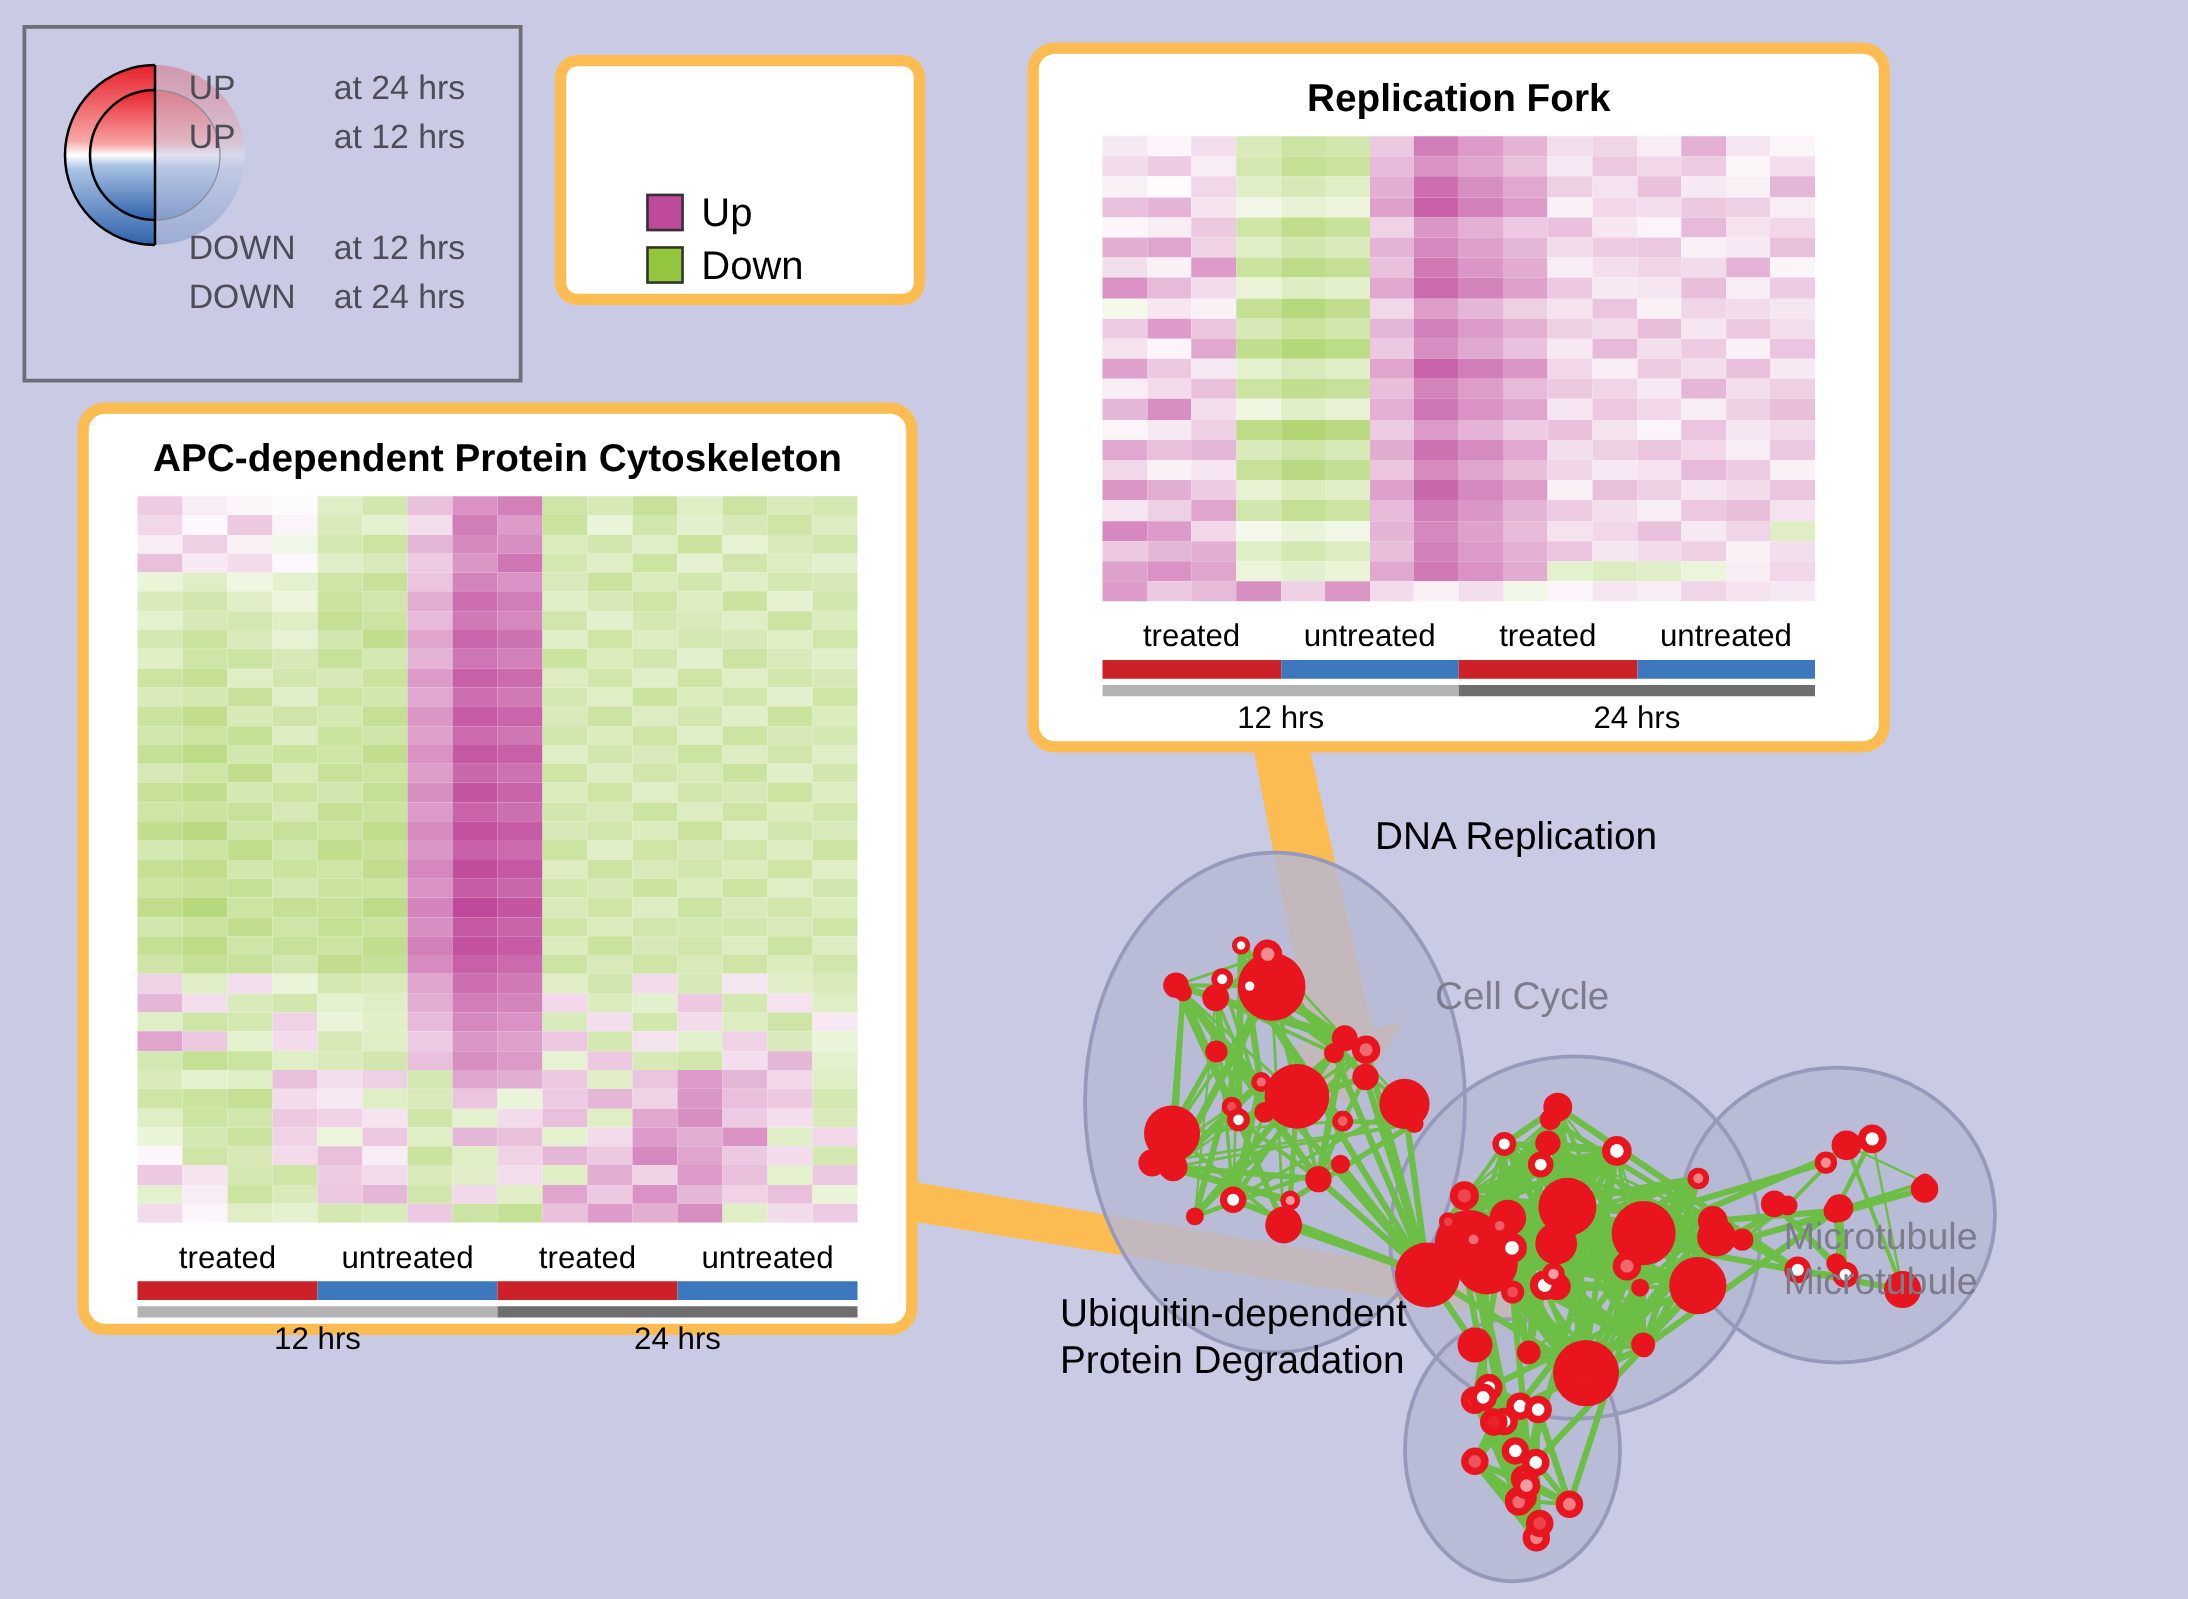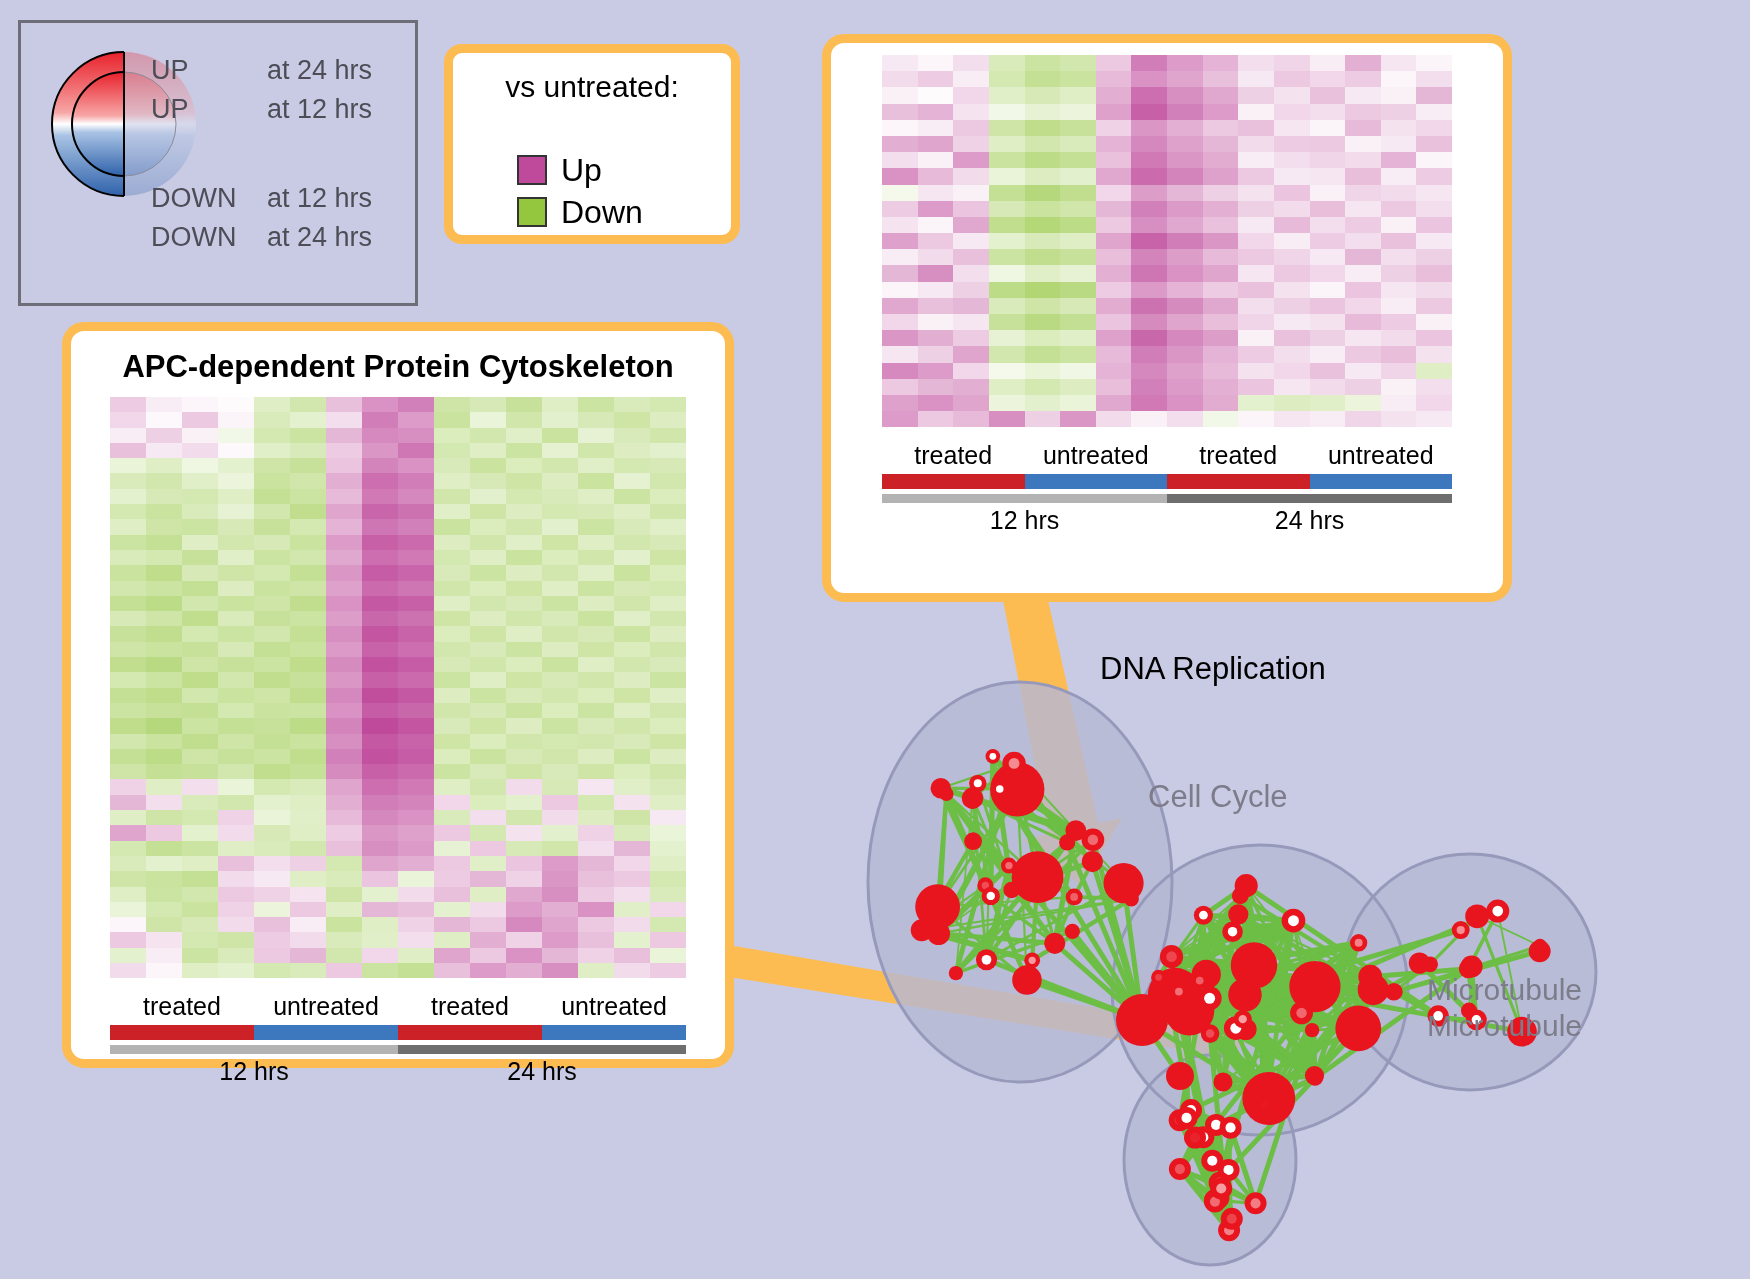--- a/index.html
+++ b/index.html
@@ -121,21 +121,20 @@
       <span>at 24 hrs</span>
     </div>
   </div>
 
   <div class="key-caption">
   </div>
 </div>
 
 <div class="abs" id="legend-panel">
   <div id="legend-title">
-    <div>vs untreated:</div>
   </div>
   <div id="legend-items">
     <div class="legend-item">
       <span class="legend-swatch" style="background: rgb(191, 74, 155);"></span>
       <span class="legend-label">Up</span>
     </div>
     <div class="legend-item">
       <span class="legend-swatch" style="background: rgb(148, 198, 62);"></span>
       <span class="legend-label">Down</span>
     </div>
@@ -147,20 +146,21 @@
   <g>
     <path d="M 1003 600 L 1048 600 L 1098 823 L 1122 818 L 1081 886 L 1023 840 L 1048 834 Z" fill="#fcbc52"></path>
   </g>
 
   <g>
     <path d="M 734 946 L 1180 1022 L 1188 988 L 1246 1044 L 1175 1082 L 1184 1050 L 729 977 Z" fill="#fcbc52"></path>
   </g>
 </svg>
 
 <div class="abs panel" id="panel-replication">
+  <div class="panel-title">Replication Fork</div>
   <div class="heat-wrap" id="heat-replication-wrap" style="width:570px;margin-top:12px;">
     <div class="heat" id="heat-replication" style="grid-template-columns: repeat(16, 1fr); grid-auto-rows: 16.2px;">
         <div class="heat-cell" style="background: rgb(247, 233, 243);"></div>
         <div class="heat-cell" style="background: rgb(252, 246, 250);"></div>
         <div class="heat-cell" style="background: rgb(243, 222, 237);"></div>
         <div class="heat-cell" style="background: rgb(218, 235, 187);"></div>
         <div class="heat-cell" style="background: rgb(204, 228, 162);"></div>
         <div class="heat-cell" style="background: rgb(210, 231, 174);"></div>
         <div class="heat-cell" style="background: rgb(236, 201, 225);"></div>
         <div class="heat-cell" style="background: rgb(209, 125, 183);"></div>
@@ -1983,13 +1983,15 @@
         </g>
         <g>
           <circle cx="390" cy="476" r="14" fill="#e8151f"></circle>
         </g>
       </g>
   </svg>
 
   <div class="net-label" style="left:310px;top:50px;font-size:31px;color:#000;">DNA Replication</div>
   <div class="net-label" style="left:358px;top:178px;font-size:31px;color:#7c7c8a;">Cell Cycle</div>
   <div class="net-label" style="left:592px;top:372px;font-size:30px;color:#7c7c8a;text-align:right;width:200px;">Microtubule Microtubule</div>
+  <div class="net-label" style="left:58px;top:432px;font-size:31px;color:#000;">Ubiquitin-dependent
+Protein Degradation</div>
 </div>
 
 </body></html>

